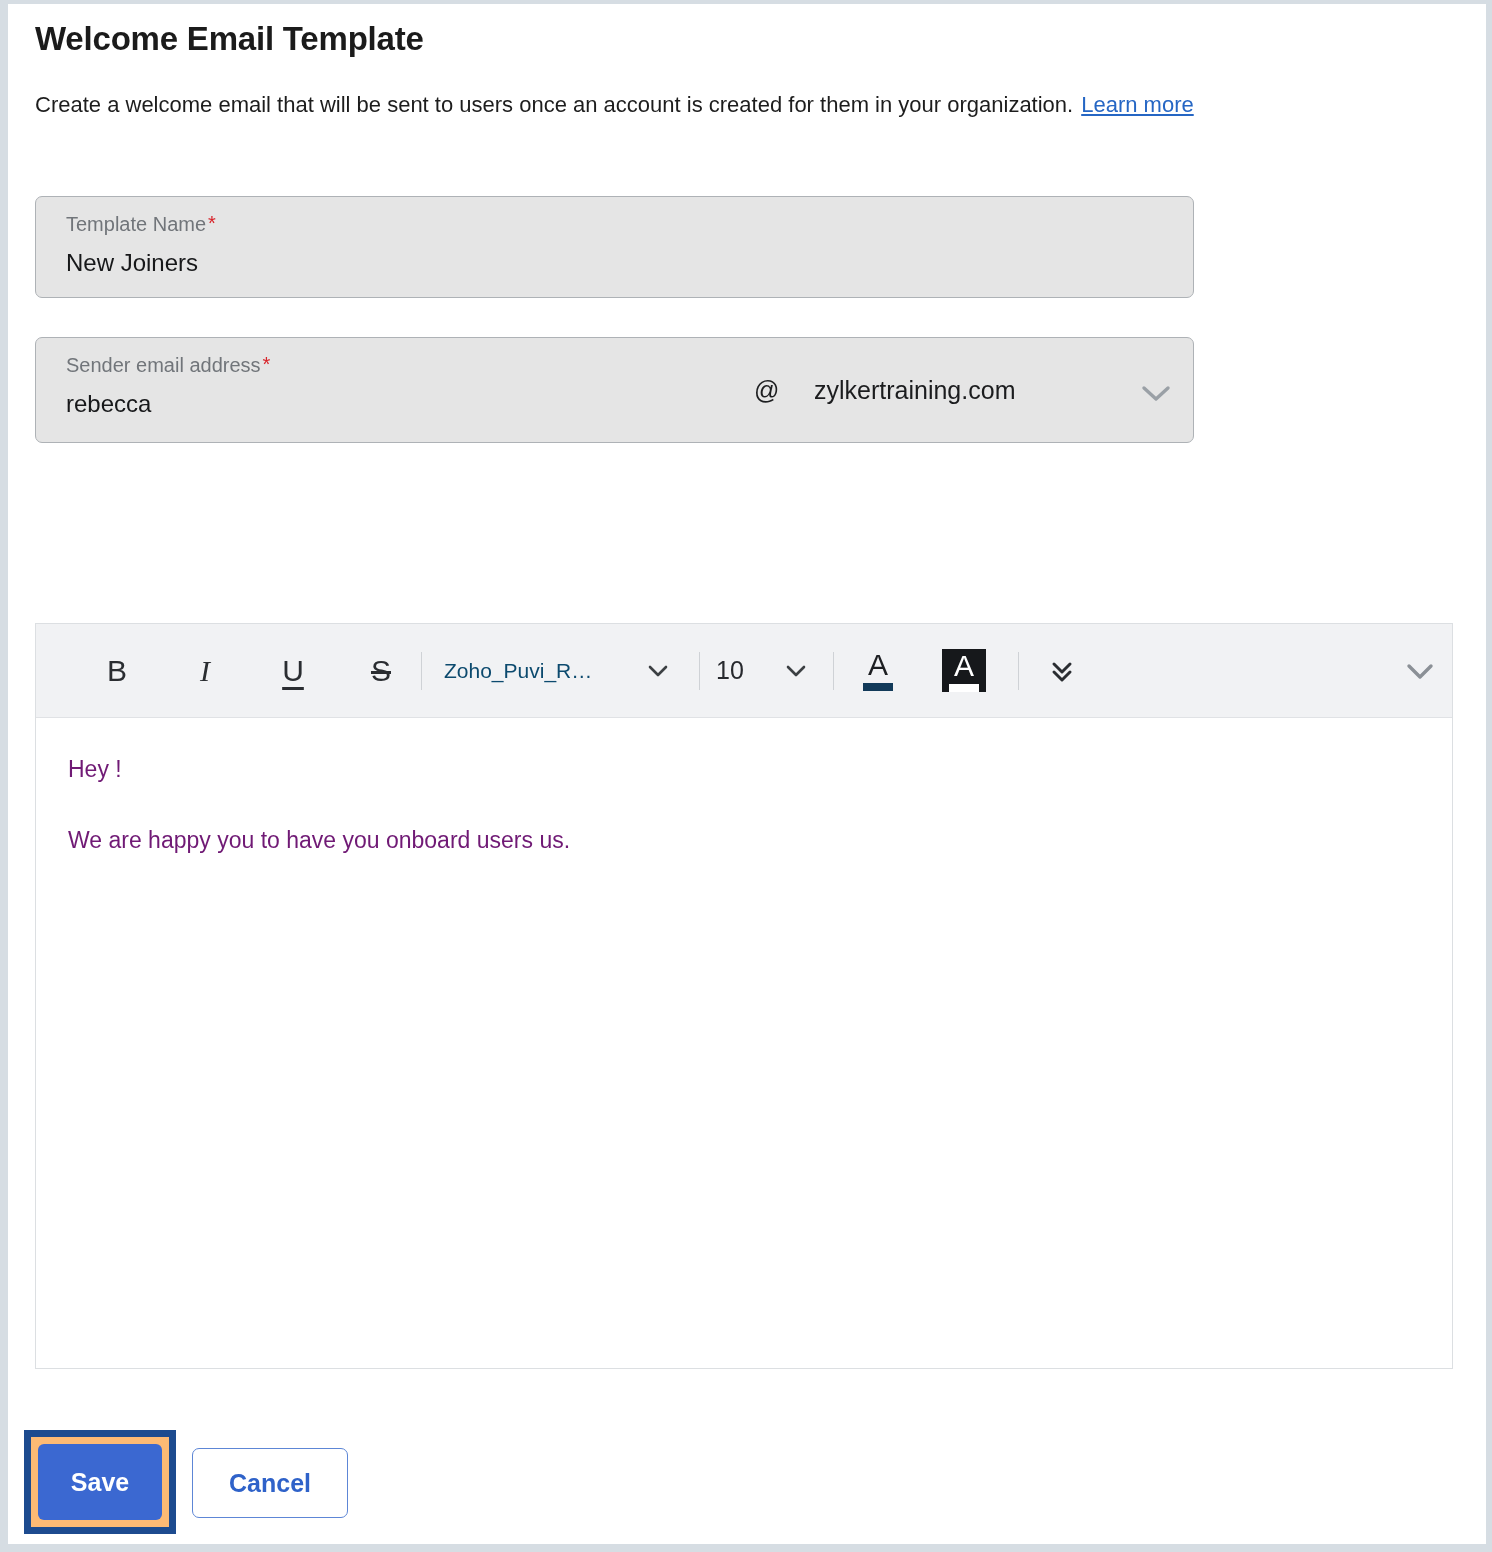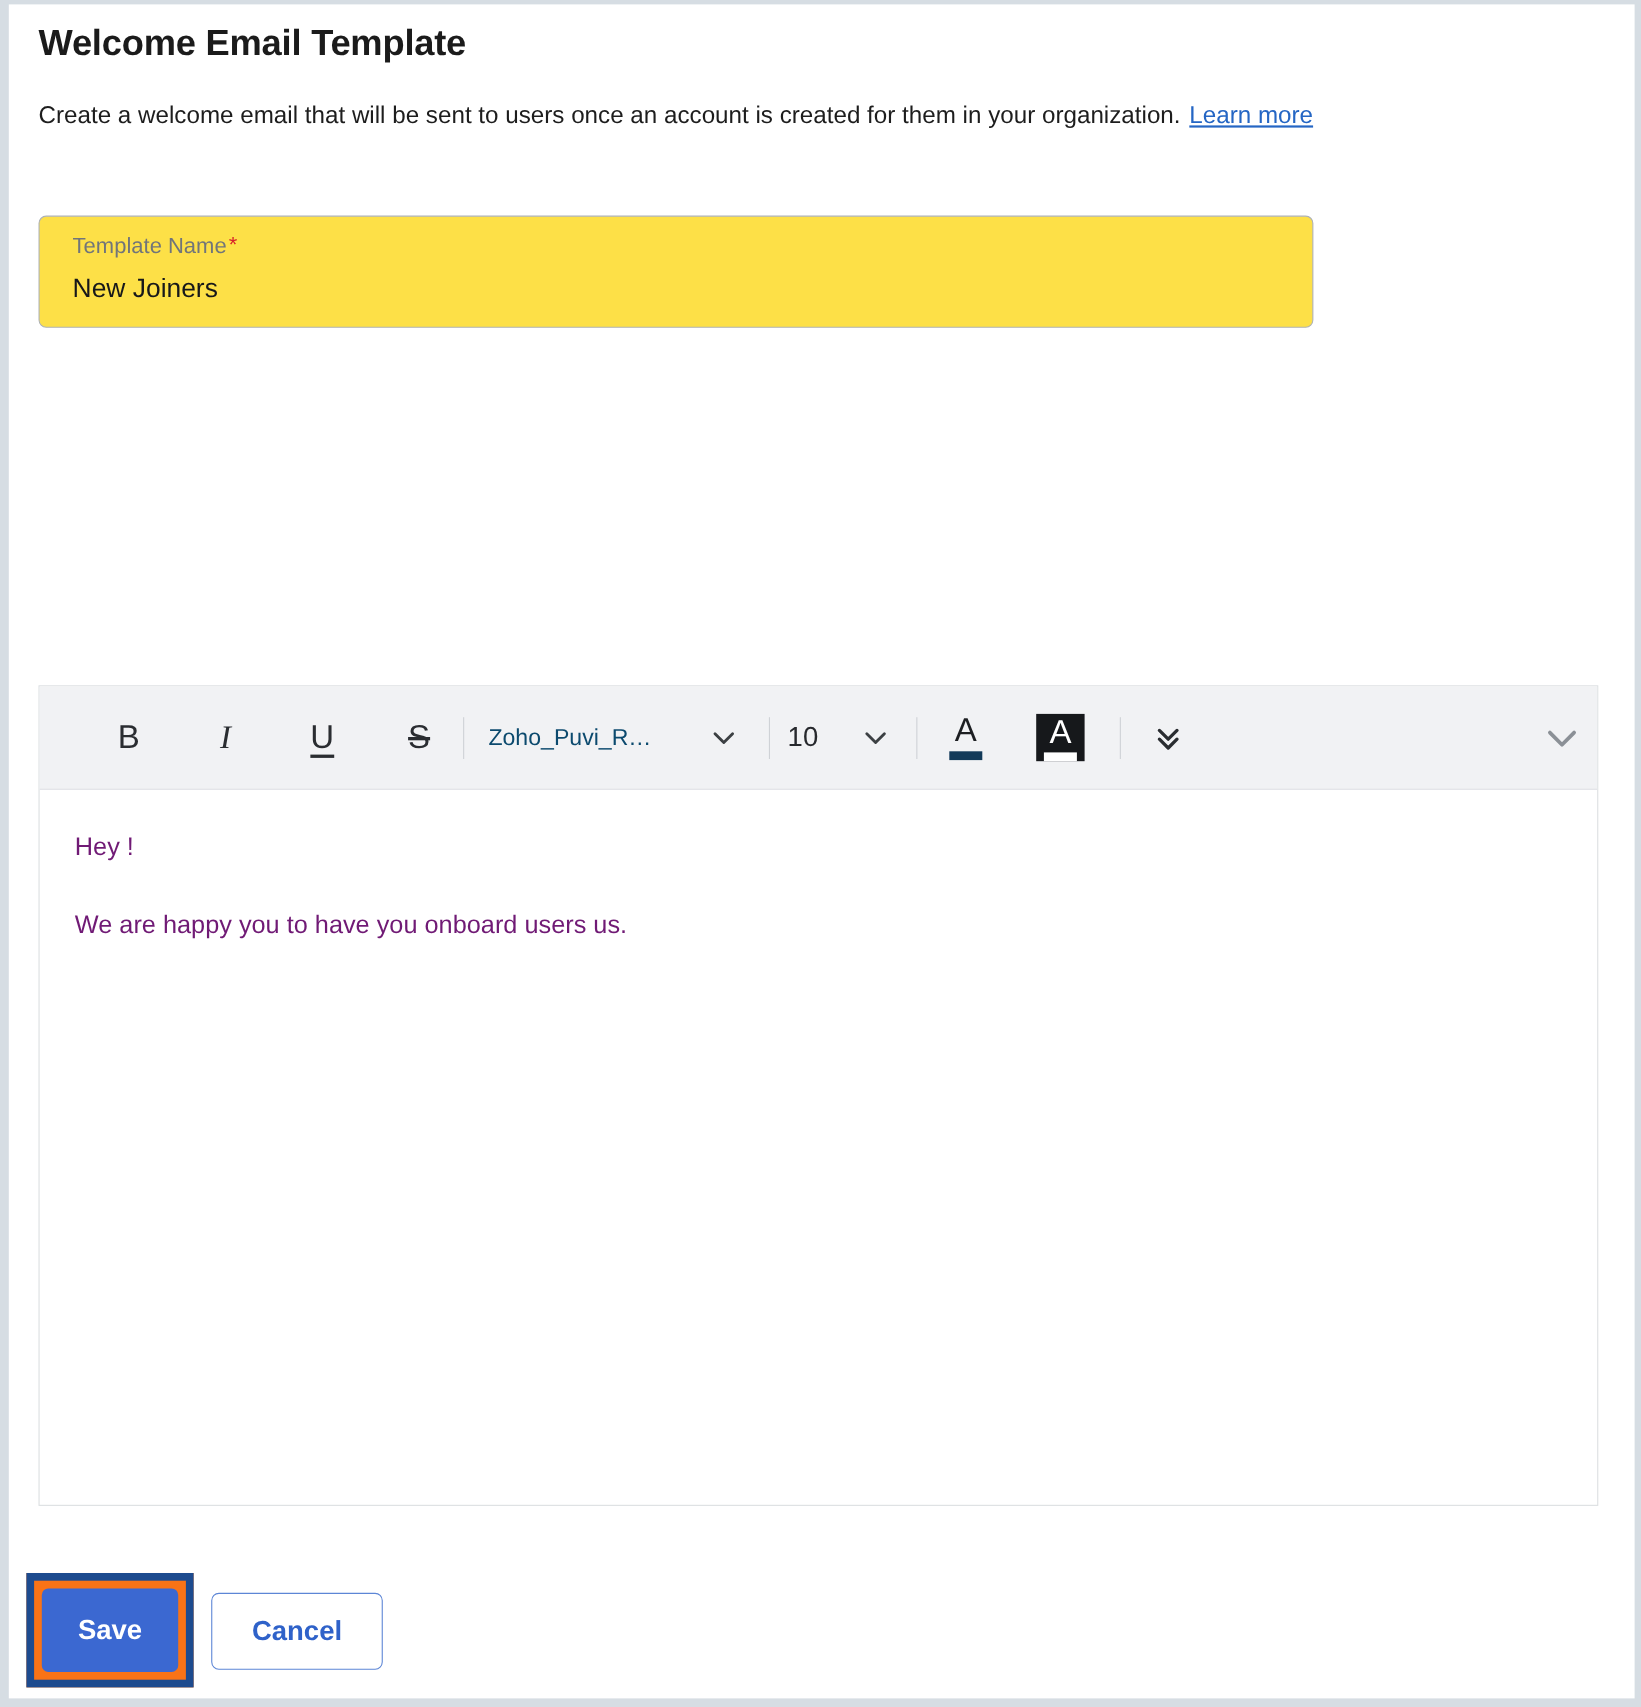--- a/index.html
+++ b/index.html
@@ -49,21 +49,21 @@
     margin-left: 8px;
   }
 
   
   .field {
     position: absolute;
     left: 27px;
     box-sizing: border-box;
     border: 1px solid #aeb2b6;
     border-radius: 7px;
-    background: #fde047;
+    background: #e5e5e5;
   }
   .field .flabel {
     position: absolute;
     left: 30px;
     top: 16px;
     font-size: 20px;
     color: #71757a;
     white-space: nowrap;
   }
   .field .flabel .req {
@@ -215,21 +215,21 @@
 
   
   #save-wrap {
     position: absolute;
     left: 16px;
     top: 1426px;
     width: 152px;
     height: 104px;
     box-sizing: border-box;
     border: 7px solid #1d4b8f;
-    background: #f97316;
+    background: #fdba74;
     padding: 7px;
     text-decoration: underline;
   }
   #save-btn {
     width: 100%;
     height: 100%;
     background: #3b68d1;
     color: #ffffff;
     border: 0;
     border-radius: 6px;
@@ -265,20 +265,33 @@
     <span>Create a welcome email that will be sent to users once an account is created for them in your organization.</span><a class="learn" href="#" style="color: rgb(37, 102, 196);">Learn more</a>
   </div>
 
   <div class="field" id="field-template-name">
     <div class="flabel">
       <span>Template Name</span><span class="req" style="color: rgb(216, 35, 42);">*</span>
     </div>
     <input class="fvalue" type="text" id="inp-template-name" value="New Joiners" style="">
   </div>
 
+  <div class="field" id="field-sender">
+    <div class="flabel">
+      <span>Sender email address</span><span class="req" style="color: rgb(216, 35, 42);">*</span>
+    </div>
+    <input class="fvalue" type="text" id="inp-sender" value="rebecca" style="">
+    <span id="sender-at">@</span>
+    <span id="sender-domain">zylkertraining.com</span>
+    <span id="sender-caret">
+      <svg width="40" height="26" viewBox="0 0 40 26">
+          <path d="M8 8 L20 19 L32 8" fill="none" stroke="#9aa0a6" stroke-width="3.4" stroke-linecap="round" stroke-linejoin="round"></path>
+        </svg>
+    </span>
+  </div>
 
 
   <div id="editor">
 
     <div id="toolbar" style="background: rgb(241, 242, 244);">
       <div class="tb-btn" id="tb-bold">
         <span class="tb-glyph">B</span>
       </div>
       <div class="tb-btn" id="tb-italic">
         <span class="tb-glyph">I</span>

